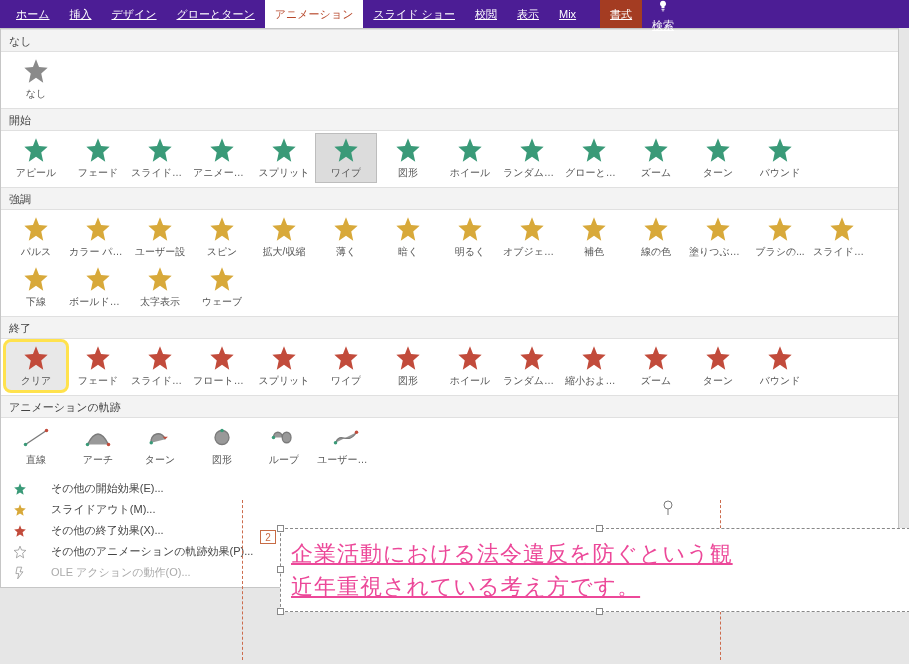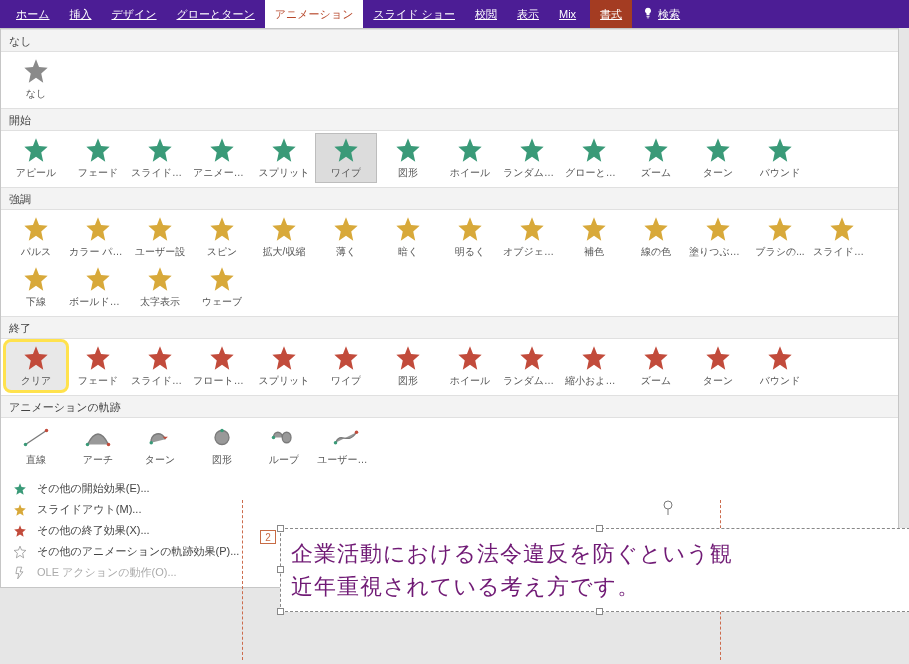--- a/index.html
+++ b/index.html
@@ -1,53 +1,53 @@
 <!DOCTYPE html>
 <html><head>
 <meta charset="utf-8">
 <style>
   * { box-sizing: border-box; margin: 0; padding: 0; }
   body { font-family: "Meiryo UI", "Yu Gothic UI", sans-serif; font-size: 11px; background: #e6e6e6; width: 909px; height: 664px; overflow: hidden; position: relative; }
   .ribbon-tabs { background: #4c1d95; height: 28px; display: flex; align-items: stretch; padding-left: 6px; color: #fff; text-decoration: underline; }
   .ribbon-tabs .tab { padding: 0 10px; display: flex; align-items: center; font-size: 11px; cursor: pointer; }
   .ribbon-tabs .tab.active { background: #fff; color: #b7472a; }
-  .ribbon-tabs .tab.format { background: #a43c22; margin-left: 4px; }
-  .ribbon-tabs .search { display:flex; align-items:center; padding:0 10px; gap:4px; }
+  .ribbon-tabs .tab.format { background: #a43c22; margin-left: 14px; }
+  .ribbon-tabs .search { display:flex; align-items:center; padding:0 10px; gap:4px;flex-direction:column; }
   .ribbon-tabs .search svg { width:12px; height:12px; }
   .gallery { background: #ffffff; border: 1px solid #c6c6c6; width: 899px; }
   .section-header { font-size: 11px; color: #444; padding: 4px 8px 2px 8px; background: #f3f3f3; border-bottom:1px solid #e0e0e0; border-top:1px solid #e0e0e0;}
   .items { display: flex; flex-wrap: wrap; padding: 2px 4px 4px 4px; }
   .anim-item { width: 62px; height: 50px; display: flex; flex-direction: column; align-items: center; justify-content: center; gap: 2px; cursor: pointer; border: 1px solid transparent; }
   .anim-item.selected { background: #dcdcdc; border:1px solid #bdbdbd; }
   .anim-item.highlighted { outline: 3px solid #ffe24d; outline-offset: -1px; border-radius: 6px; background:#e8e8e8; }
   .anim-label { font-size: 10px; color: #555; white-space: nowrap; max-width: 58px; overflow: hidden; text-overflow: ellipsis; }
   .star-icon { width: 28px; height: 28px; display:flex; align-items:center; justify-content:center; }
   .none-star svg { fill:#8a8a8a; }
   .green svg { fill:#3a9a78; }
   .yellow svg { fill:#d8a93a; }
   .red svg { fill:#c24b3b; }
   .gray svg { fill:#999; }
   .motion-paths .anim-item { width: 62px; }
   .extra-list { padding: 4px 0; background:#fff; }
-  .extra-list .row { display:flex; align-items:center; gap:10px; padding:3px 12px; font-size:11px; color:#444; cursor:pointer; }
+  .extra-list .row { display:flex; align-items:center; gap:24px; padding:3px 12px; font-size:11px; color:#444; cursor:pointer; }
   .extra-list .row.disabled { color:#aaa; }
   .mini-star { width:14px; height:14px; display:inline-flex; }
   .mini-star.green svg{fill:#3a9a78;} .mini-star.yellow svg{fill:#d8a93a;} .mini-star.red svg{fill:#c24b3b;} .mini-star.outline svg{fill:none;stroke:#888;stroke-width:1.2;}
   .slide-area { position:absolute; left:230px; top:500px; width:680px; height:160px; }
   .guides-v { position:absolute; top:0; bottom:0; border-left:1px dashed #cc6b4d; }
   .rot-handle { position:absolute; left:430px; top:0; width:16px; height:16px; }
   .rot-handle svg { stroke:#7a7a7a; fill:none; }
   .textbox { position:absolute; left:50px; top:28px; width:640px; border:1px dashed #888; padding:8px 10px; background:#fff; }
   .textbox .handle { position:absolute; width:7px; height:7px; background:#fff; border:1px solid #888; }
   .textbox .h-tl{left:-4px;top:-4px;}
   .textbox .h-bl{left:-4px;bottom:-4px;}
   .textbox .h-t{left:50%;top:-4px;margin-left:-4px;} .textbox .h-b{left:50%;bottom:-4px;margin-left:-4px;}
   .textbox .h-l{left:-4px;top:50%;margin-top:-4px;}
   .num-tag { position:absolute; left:30px; top:30px; width:16px; height:14px; border:1px solid #c76b45; color:#c76b45; font-size:10px; display:flex; align-items:center; justify-content:center; background:#fff; }
-  .slide-text { color:#701a75; font-size:22px; line-height:1.5; letter-spacing:1px; }
+  .slide-text { color:#ec4899; font-size:22px; line-height:1.5; letter-spacing:1px;text-decoration:underline; }
 </style>
 </head>
 <body>
 
 <div class="ribbon-tabs">
   <div class="tab">ホーム</div>
   <div class="tab">挿入</div>
   <div class="tab">デザイン</div>
   <div class="tab">グローとターン</div>
   <div class="tab active">アニメーション</div>

